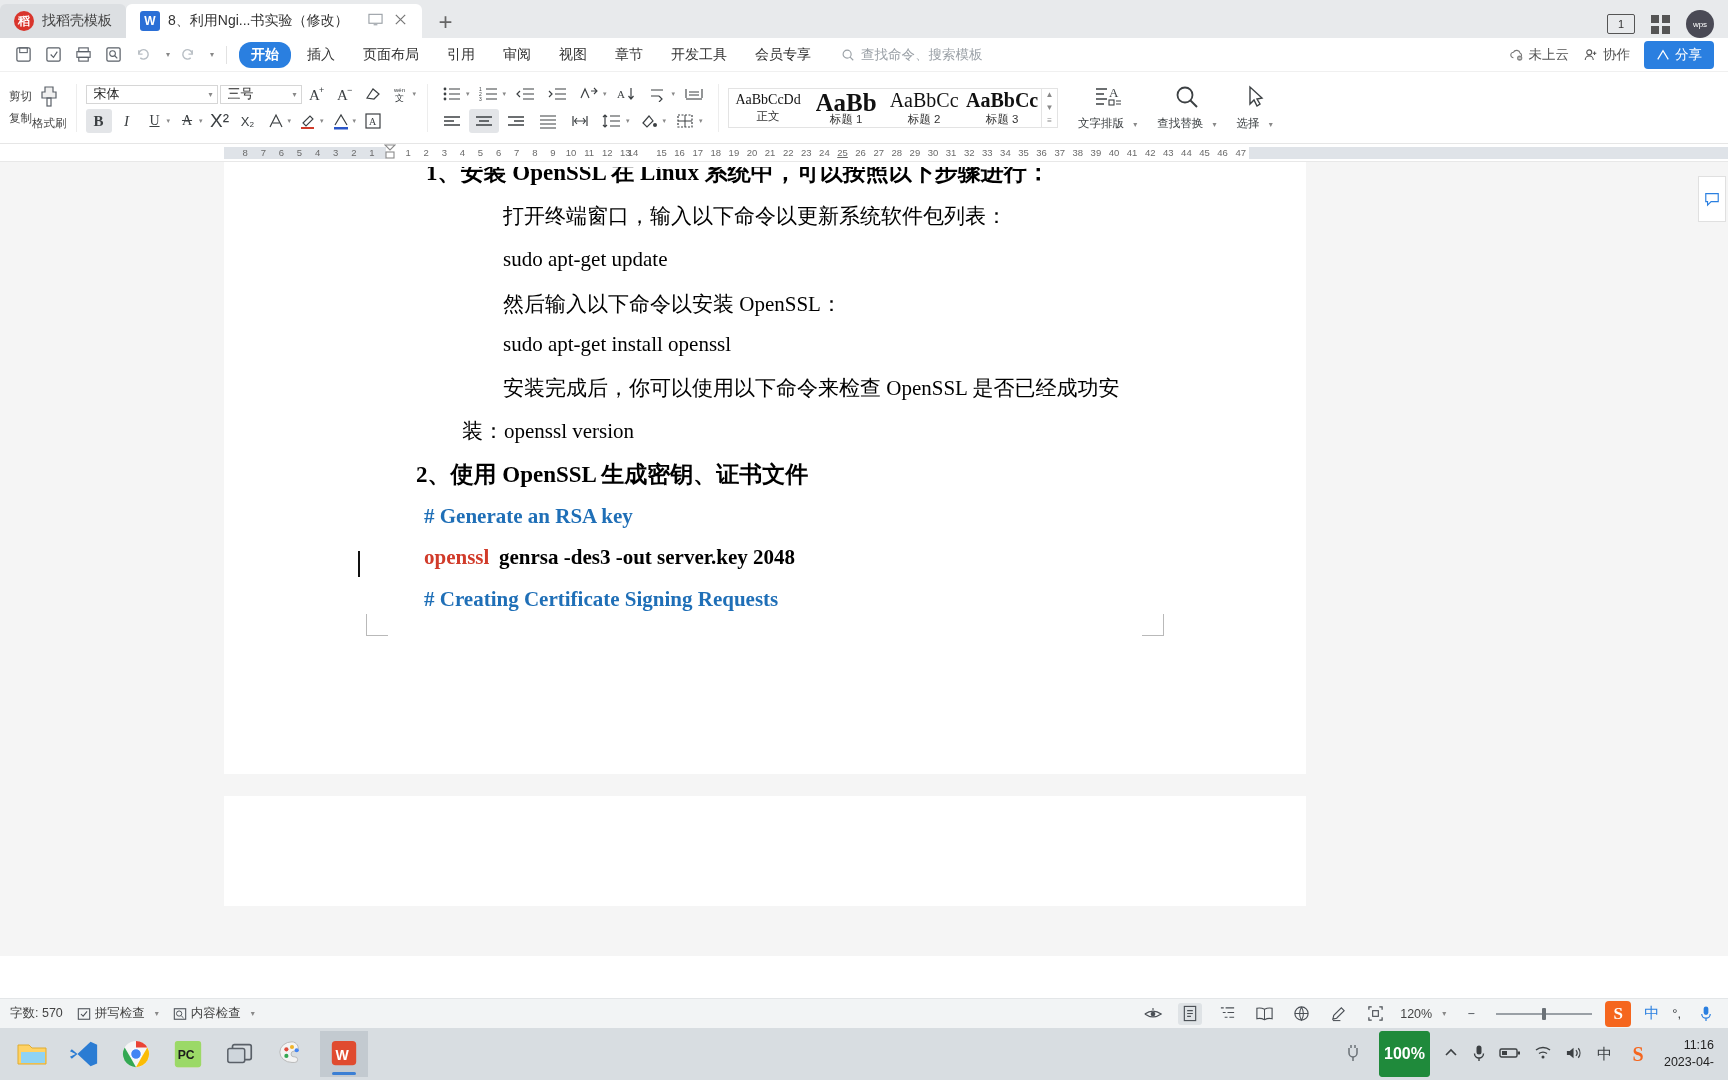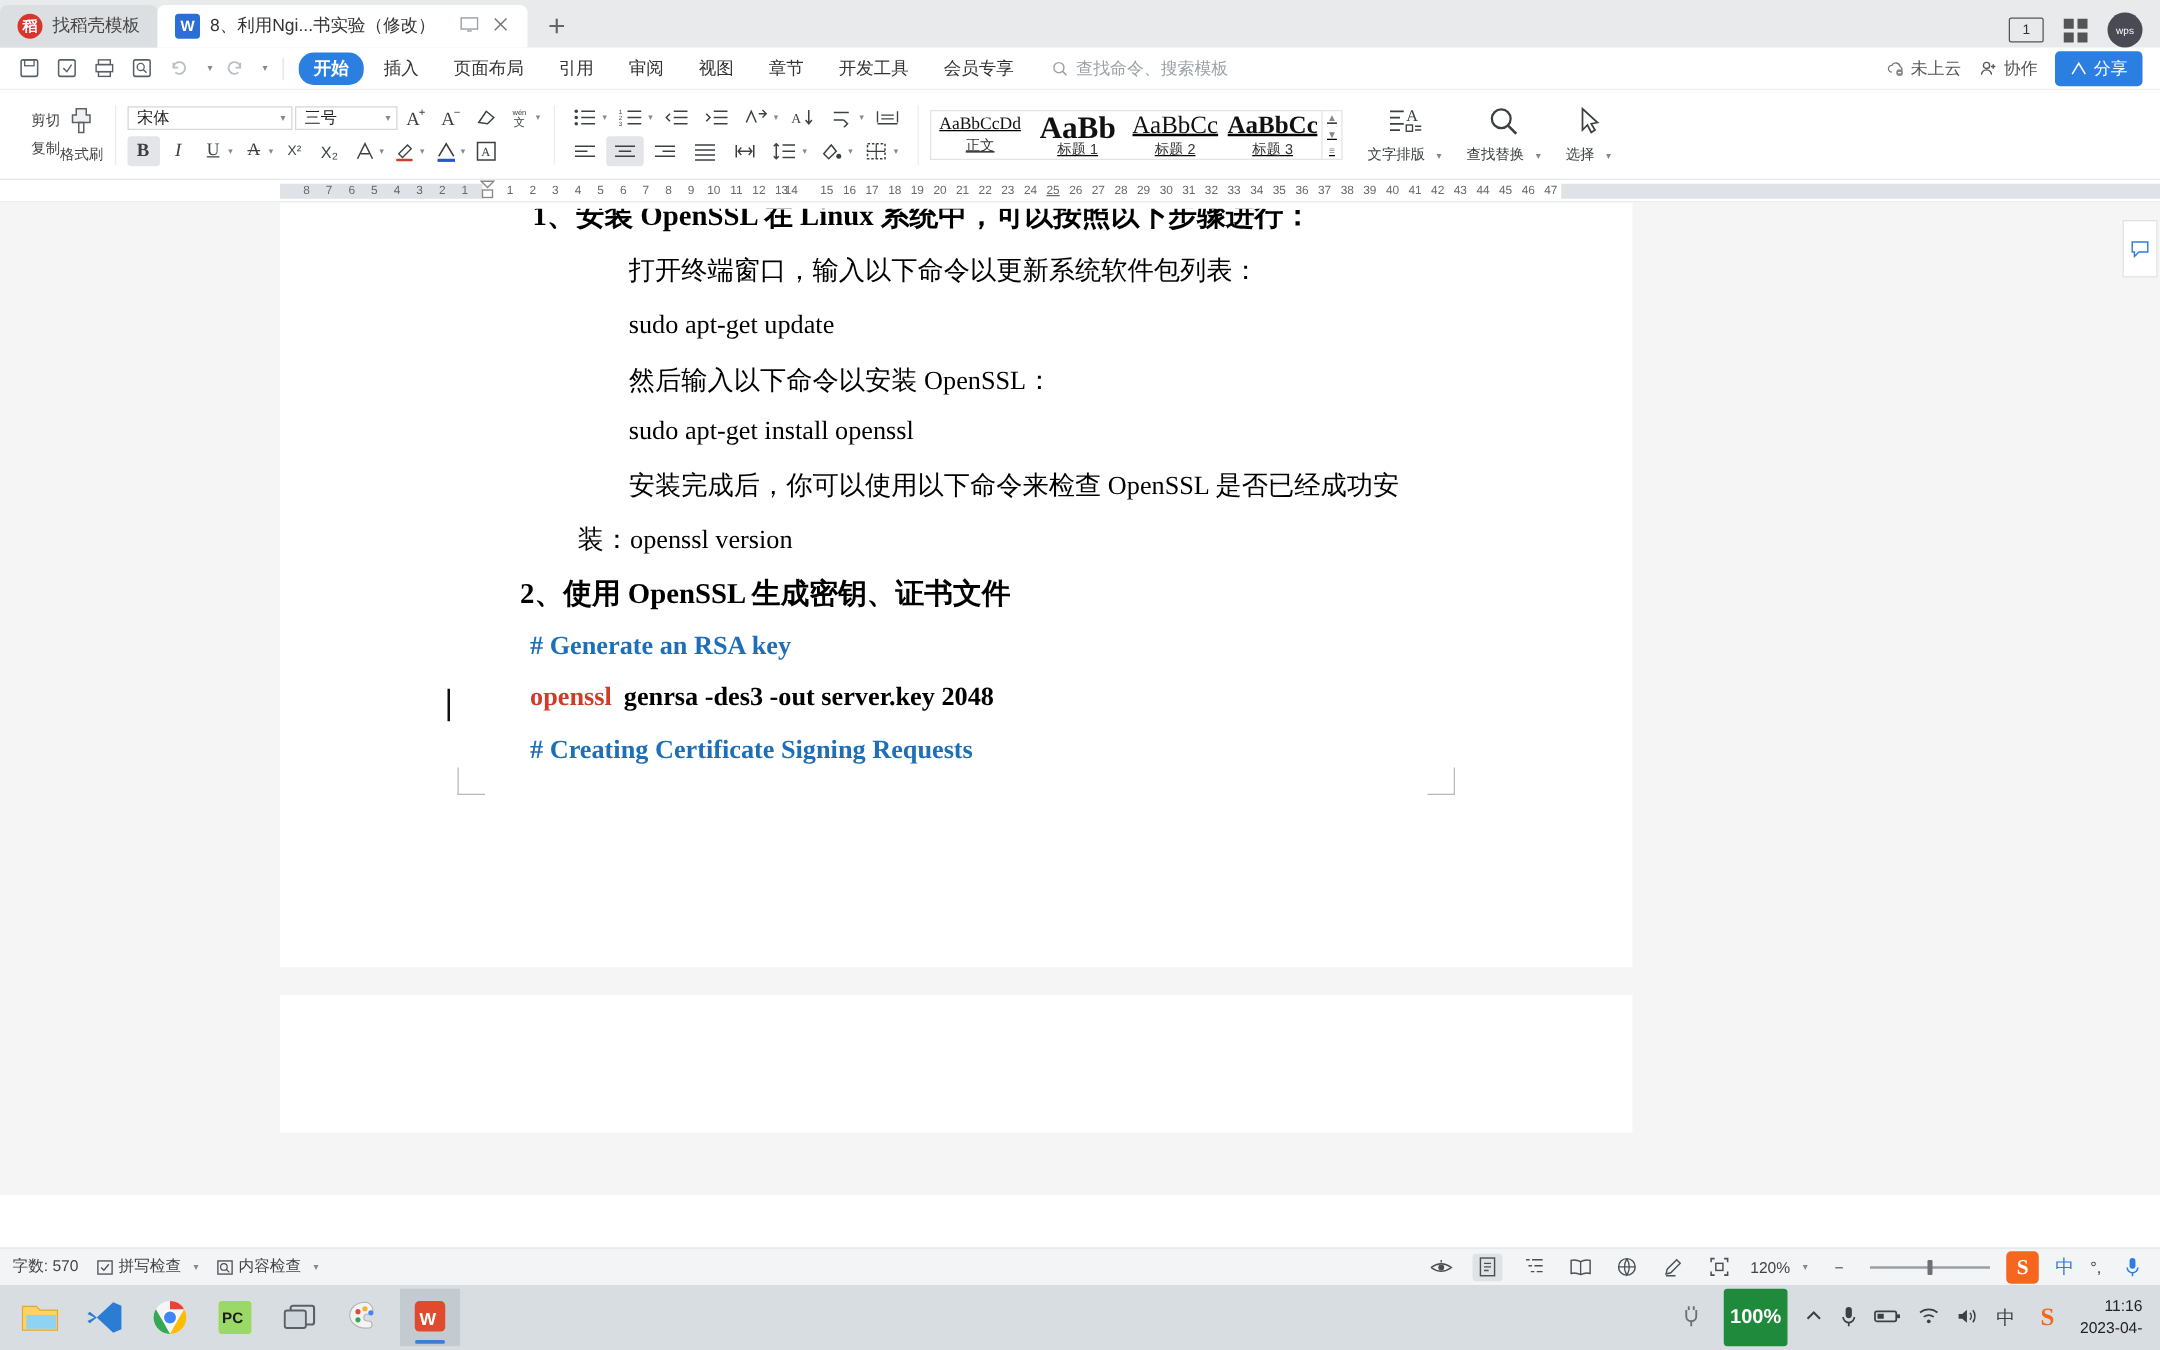--- a/index.html
+++ b/index.html
@@ -51,41 +51,41 @@
   .menu-item.active { background: #2a7fe0; color: #fff; font-weight: bold; }
   .menu-search { display: flex; align-items: center; gap: 6px; margin-left: 14px; color: #9aa0a6; font-size: 13.5px; }
   .menubar-right { margin-left: auto; display: flex; align-items: center; gap: 14px; font-size: 13.5px; color: #555; padding-right: 4px;}
   .share-btn { background: #2a7fe0; color: #fff; padding: 5px 12px; border-radius: 4px; display:flex; align-items:center; gap:5px; font-size:13.5px;}
 
   
   .ribbon { height: 72px; background: #fff; display: flex; align-items: center; padding: 0 4px; border-bottom: 1px solid #e6e6e6; position: relative;}
   .rb-group { display: flex; align-items: center; height: 68px; padding: 0 5px; }
   .rb-sep { width: 1px; height: 48px; background: #ededed; margin: 0 4px; }
   .clip-col { display: flex; flex-direction: column; font-size: 11.5px; color: #444; justify-content: center; gap: 7px; }
-  .clip-col span { white-space: nowrap; margin-left: 16px; }
+  .clip-col span { white-space: nowrap; }
   .fmt-brush { display:flex; flex-direction: column; align-items:center; font-size: 11.5px; color:#444; gap: 2px;}
   .two-rows { display: flex; flex-direction: column; gap: 3px; }
   .row { display: flex; align-items: center; gap: 2px; }
   .combo {
     border: 1px solid #d6d6d6; height: 19px; display: flex; align-items: center;
     padding: 0 4px 0 7px; font-size: 13px; color: #222; background: #fff;
   }
   .combo .cv { flex: 1; white-space: nowrap; overflow: hidden; }
   .caret { font-size: 8px; color: #888; margin-left: 6px; }
   .tbtn {
     width: 26px; height: 24px; display: flex; align-items: center; justify-content: center;
     font-size: 14px; color: #3c4043; border-radius: 3px; cursor: default;
   }
   .tbtn.wide { width: 30px; }
   .tbtn.on { background: #e3e5e8; }
   .tbtn svg { display: block; }
   .mini-caret { font-size: 7px; color:#888; margin-left:-3px; margin-right:2px; align-self:center;}
 
   
-  .styles { display: flex; align-items: stretch; border: 1px solid #e3e3e3; height: 40px; text-decoration: underline; }
+  .styles { display: flex; align-items: stretch; border: 1px solid #e3e3e3; height: 40px; }
   .style-card {
     width: 78px; display: flex; flex-direction: column; align-items: center; justify-content: center;
     gap: 1px; padding: 0 3px;
   }
   .style-card .prev { font-family: "Liberation Serif", serif; color: #111; white-space: nowrap; overflow:hidden;}
   .style-card .nm { font-size: 11.5px; color: #333; white-space: nowrap; }
   .style-scroll { width: 16px; display: flex; flex-direction: column; align-items: center; justify-content: space-around; border-left: 1px solid #e3e3e3; color: #888; font-size: 8px; }
   .big-btn { display: flex; flex-direction: column; align-items: center; justify-content: center; gap: 4px; padding: 0 10px; font-size: 11.5px; color: #3c4043; }
   .big-btn .lbl { white-space: nowrap; }
 
@@ -333,21 +333,21 @@
             </div>
           <div class="tbtn">
               <span style="font-family:'Liberation Serif',serif;font-size:14px;text-decoration:underline;">U</span>
             </div>
           <span class="mini-caret">▾</span>
           <div class="tbtn">
               <span style="font-family:'Liberation Serif',serif;font-size:14px;text-decoration:line-through;">A</span>
             </div>
           <span class="mini-caret">▾</span>
           <div class="tbtn">
-              <span style="font-size:11px;">X²</span>
+              <span style="font-size:19px;">X²</span>
             </div>
           <div class="tbtn">
               <span style="font-size:13px;">X₂</span>
             </div>
           <div class="tbtn">
               <svg width="18" height="18" viewBox="0 0 18 18">
                 <path d="M3 15 L9 3 L15 15" fill="none" stroke="#3c4043" stroke-width="1.2"></path>
                 <path d="M5.5 11 h7" stroke="#3c4043" stroke-width="1.1"></path>
               </svg>
             </div>

